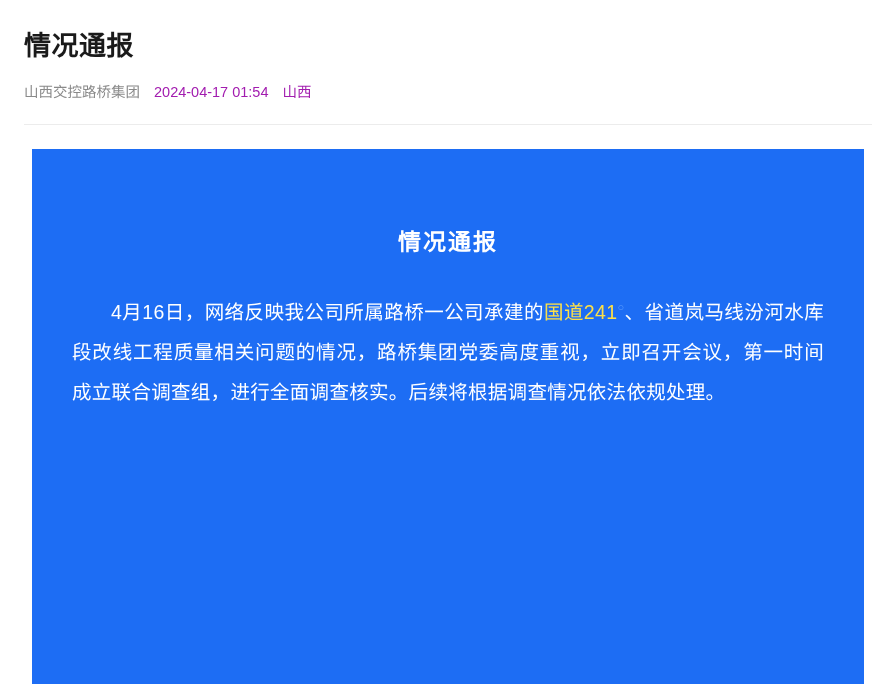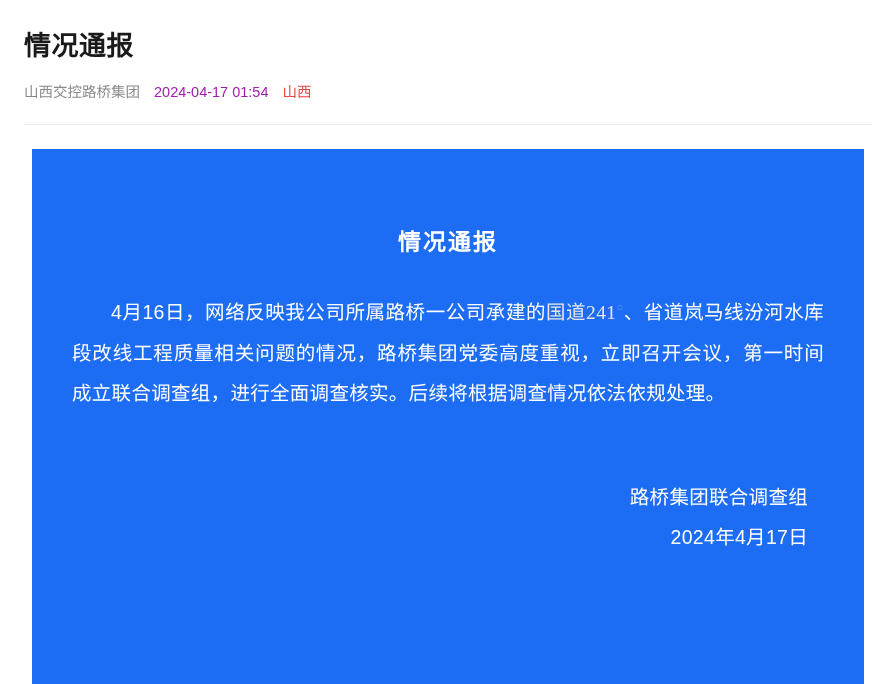--- a/index.html
+++ b/index.html
@@ -45,21 +45,21 @@
     font-family: Liberation Serif, serif;
   }
   .meta-gap {
     display: inline-block;
     width: 14px;
   }
   .meta-time {
     color: #a21caf;
   }
   .meta-location {
-    color: #ef4444;
+    color: #a21caf;
   }
   .divider {
     margin-top: 22px;
     border-top: 1px solid #ececec;
     width: 100%;
   }
   .poster-wrap {
     padding: 24px 32px 0 32px;
   }
   .poster {
@@ -81,22 +81,21 @@
   .poster-para {
     font-size: 19.5px;
     line-height: 40px;
     text-align: justify;
     text-justify: inter-ideograph;
     margin: 0 0 18px 0;
     text-indent: 2em;
     letter-spacing: 0.3px;
   }
   .poster-para .highlight-link {
-    color: #e5e5e5;
-    font-family: Liberation Serif, serif;
+    color: #fde047;
   }
   .poster-para .sup-mark {
     color: #5c9dff;
     font-size: 11px;
     vertical-align: super;
   }
   .signature {
     margin-top: 64px;
     text-align: right;
     font-size: 19.5px;
@@ -124,20 +123,16 @@
     <div class="divider"></div>
   </div>
 
   <div class="poster-wrap">
     <div class="poster">
       <div class="poster-title">情况通报</div>
 
       <p class="poster-para"><span>4月16日，网络反映我公司所属路桥一公司承建的</span><span class="highlight-link">国道241</span><span class="sup-mark">○</span><span>、省道岚马线汾河水库段改线工程质量相关问题的情况，路桥集团党委高度重视，立即召开会议，第一时间成立联合调查组，进行全面调查核实。后续将根据调查情况依法依规处理。</span></p>
 
 
-      <div class="signature">
-        <div>路桥集团联合调查组</div>
-        <div>2024年4月17日</div>
-      </div>
     </div>
   </div>
 
 </div>
 
 </body></html>

